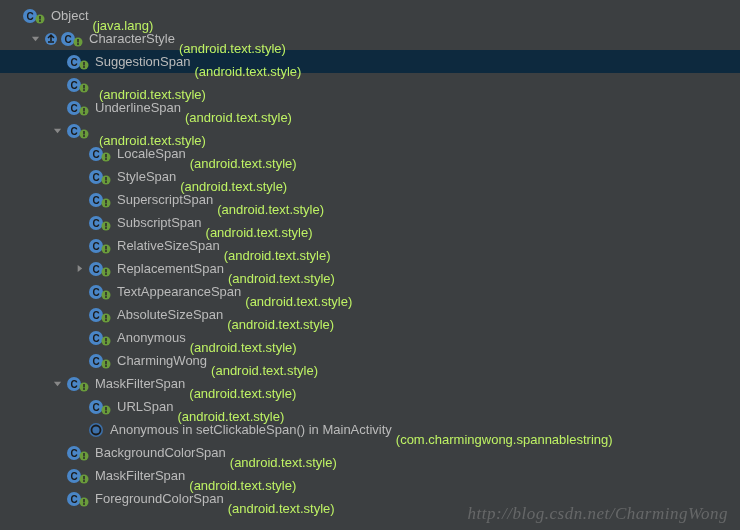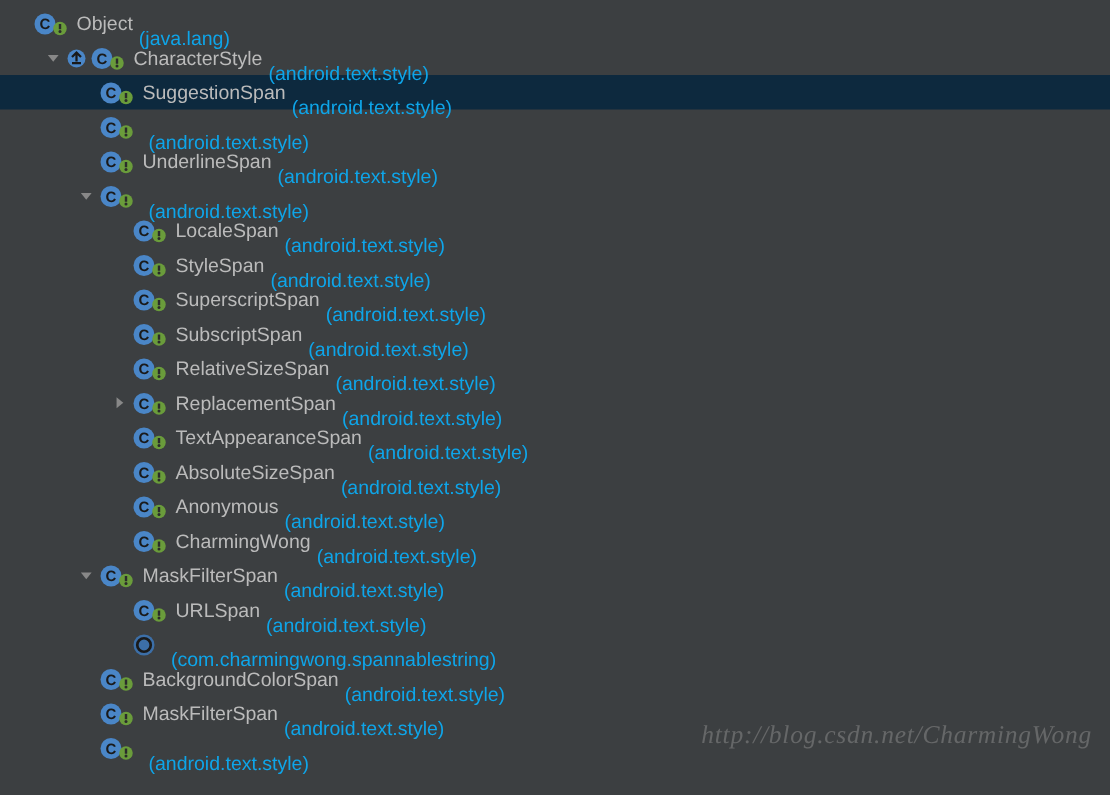--- a/index.html
+++ b/index.html
@@ -57,24 +57,24 @@
 .overlay-icon svg { width: 10px; height: 10px; }
 .pre-icon {
   width: 14px; height: 14px;
   display: inline-flex;
   align-items: center;
   justify-content: center;
   margin-right: 2px;
 }
 .pre-icon svg { width: 14px; height: 14px; }
 .name { color: #bbbbbb; white-space: nowrap; }
-.pkg { color: #0ea5e9; margin-left: 4px; white-space: nowrap; margin-top: 20px; }
+.pkg { color: #bef264; margin-left: 4px; white-space: nowrap; margin-top: 20px; }
 .watermark {
   position: absolute;
-  bottom: 30px;
+  bottom: 6px;
   right: 12px;
   color: #888;
   font-size: 17px;
   font-family: serif;
   font-style: italic;
   letter-spacing: 0.5px;
   opacity: 0.55;
   pointer-events: none;
 }
 </style>
@@ -484,20 +484,21 @@
       <span class="indent" style="width: 66px;"></span>
       <span class="arrow none"></span>
       <span class="icon-wrap">
         <span class="class-icon">
           <svg viewBox="0 0 16 16">
             <circle cx="8" cy="8" r="7" fill="#3c6fa8"></circle>
             <circle cx="8" cy="8" r="4.5" fill="none" stroke="#1a1a1a" stroke-width="1.8"></circle>
           </svg>
         </span>
       </span>
+      <span class="name">Anonymous in setClickableSpan() in MainActivity</span>
       <span class="pkg">(com.charmingwong.spannablestring)</span>
     </div>
     <div class="row">
       <span class="indent" style="width: 44px;"></span>
       <span class="arrow none"></span>
       <span class="icon-wrap">
         <span class="class-icon">
           <svg viewBox="0 0 16 16">
             <circle cx="8" cy="8" r="7" fill="#4a86c7"></circle>
             <text x="8" y="11.5" text-anchor="middle" font-size="10" font-weight="bold" fill="#1a1a1a" font-family="Arial">C</text>
@@ -546,17 +547,18 @@
           </svg>
         </span>
         <span class="overlay-icon">
           <svg viewBox="0 0 10 10">
             <circle cx="5" cy="5" r="4.5" fill="#6a9c3b"></circle>
             <rect x="4.2" y="2" width="1.6" height="3.5" fill="#2b2b2b"></rect>
             <circle cx="5" cy="7" r="1" fill="#2b2b2b"></circle>
           </svg>
         </span>
       </span>
+      <span class="name">ForegroundColorSpan</span>
       <span class="pkg">(android.text.style)</span>
     </div>
   </div>
 
 <div class="watermark">http://blog.csdn.net/CharmingWong</div>
 
 </body></html>

